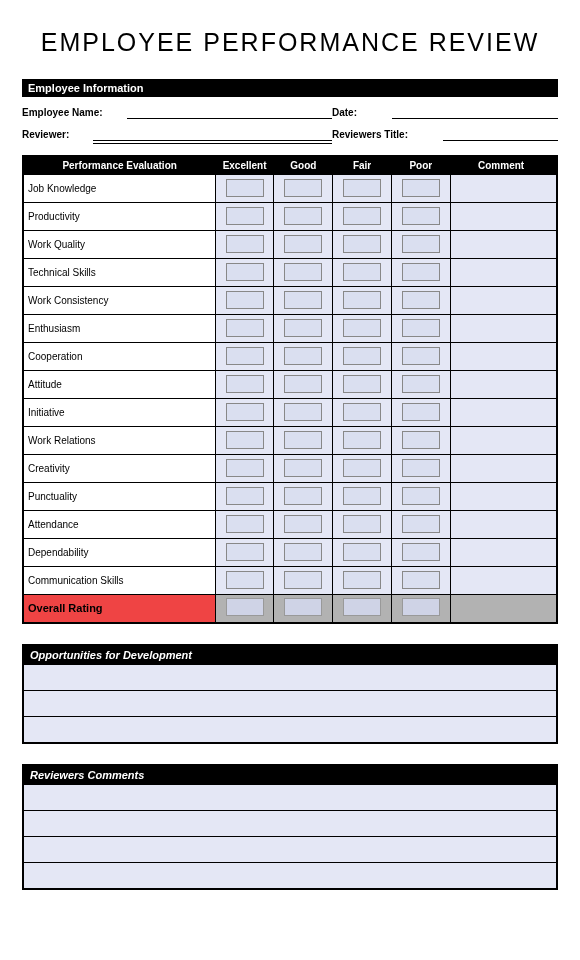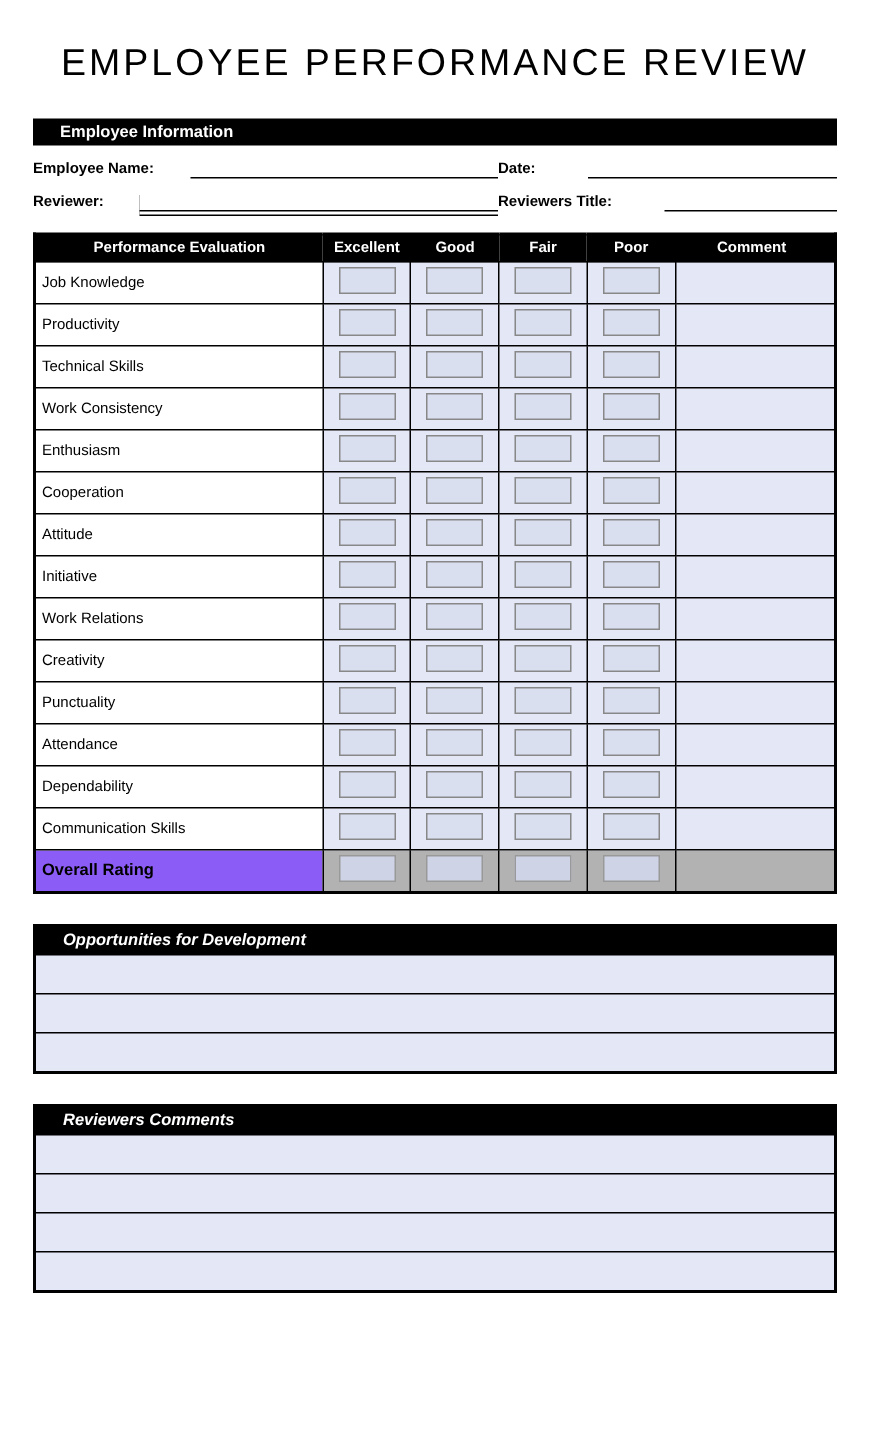--- a/index.html
+++ b/index.html
@@ -18,21 +18,21 @@
     letter-spacing: 2px;
     text-align: center;
     margin: 8px 0 22px 0;
     font-weight: 400;
   }
   .section-bar {
     background: #000;
     color: #fff;
     font-size: 11px;
     font-weight: bold;
-    padding: 3px 18px;
+    padding: 3px 6px;
   }
   
   .info-block { margin-bottom: 14px; }
   .info-row {
     display: flex;
     margin-top: 8px;
   }
   .info-left { flex: 0 0 310px; display: flex; align-items: flex-end; gap: 20px; }
   .info-right { flex: 1; display: flex; align-items: flex-end; gap: 31px; }
   .info-label {
@@ -85,21 +85,21 @@
   }
   .rating-cell .box {
     display: inline-block;
     width: 38px;
     height: 18px;
     background: #dadff0;
     border: 1px solid #888;
   }
   .comment-cell { background: #e4e7f5; }
   .overall-row td.criteria-cell {
-    background: #8b5cf6;
+    background: #ef4444;
     font-weight: bold;
     font-size: 11px;
   }
   .overall-row td.rating-cell {
     background: #b2b2b2;
   }
   .overall-row td.rating-cell .box {
     background: #cfd3e6;
     border-color: #999;
   }
@@ -166,20 +166,28 @@
       </tr>
       <tr>
         <td class="criteria-cell">Productivity</td>
         <td class="rating-cell"><span class="box"></span></td>
         <td class="rating-cell"><span class="box"></span></td>
         <td class="rating-cell"><span class="box"></span></td>
         <td class="rating-cell"><span class="box"></span></td>
         <td class="comment-cell"></td>
       </tr>
       <tr>
+        <td class="criteria-cell">Work Quality</td>
+        <td class="rating-cell"><span class="box"></span></td>
+        <td class="rating-cell"><span class="box"></span></td>
+        <td class="rating-cell"><span class="box"></span></td>
+        <td class="rating-cell"><span class="box"></span></td>
+        <td class="comment-cell"></td>
+      </tr>
+      <tr>
         <td class="criteria-cell">Technical Skills</td>
         <td class="rating-cell"><span class="box"></span></td>
         <td class="rating-cell"><span class="box"></span></td>
         <td class="rating-cell"><span class="box"></span></td>
         <td class="rating-cell"><span class="box"></span></td>
         <td class="comment-cell"></td>
       </tr>
       <tr>
         <td class="criteria-cell">Work Consistency</td>
         <td class="rating-cell"><span class="box"></span></td>

